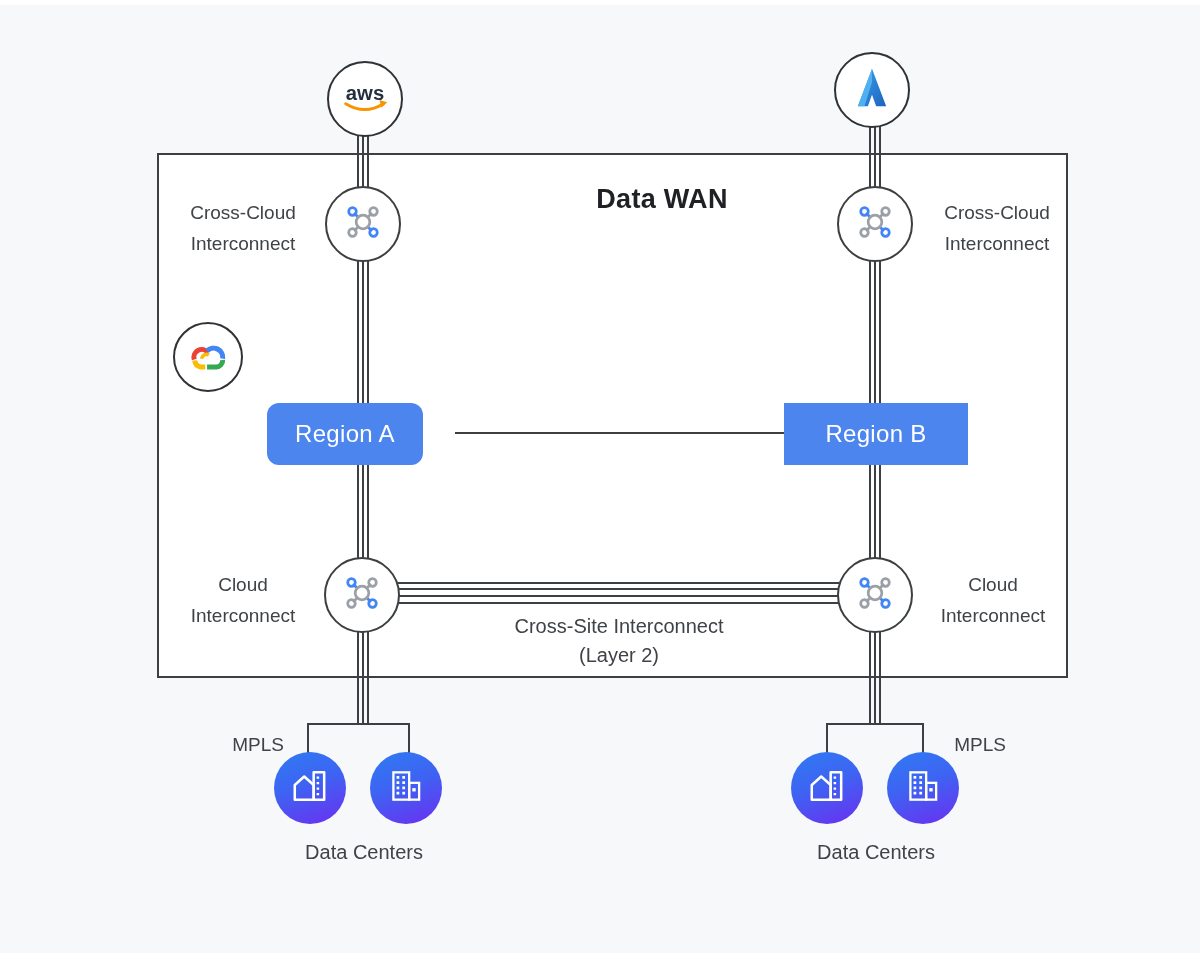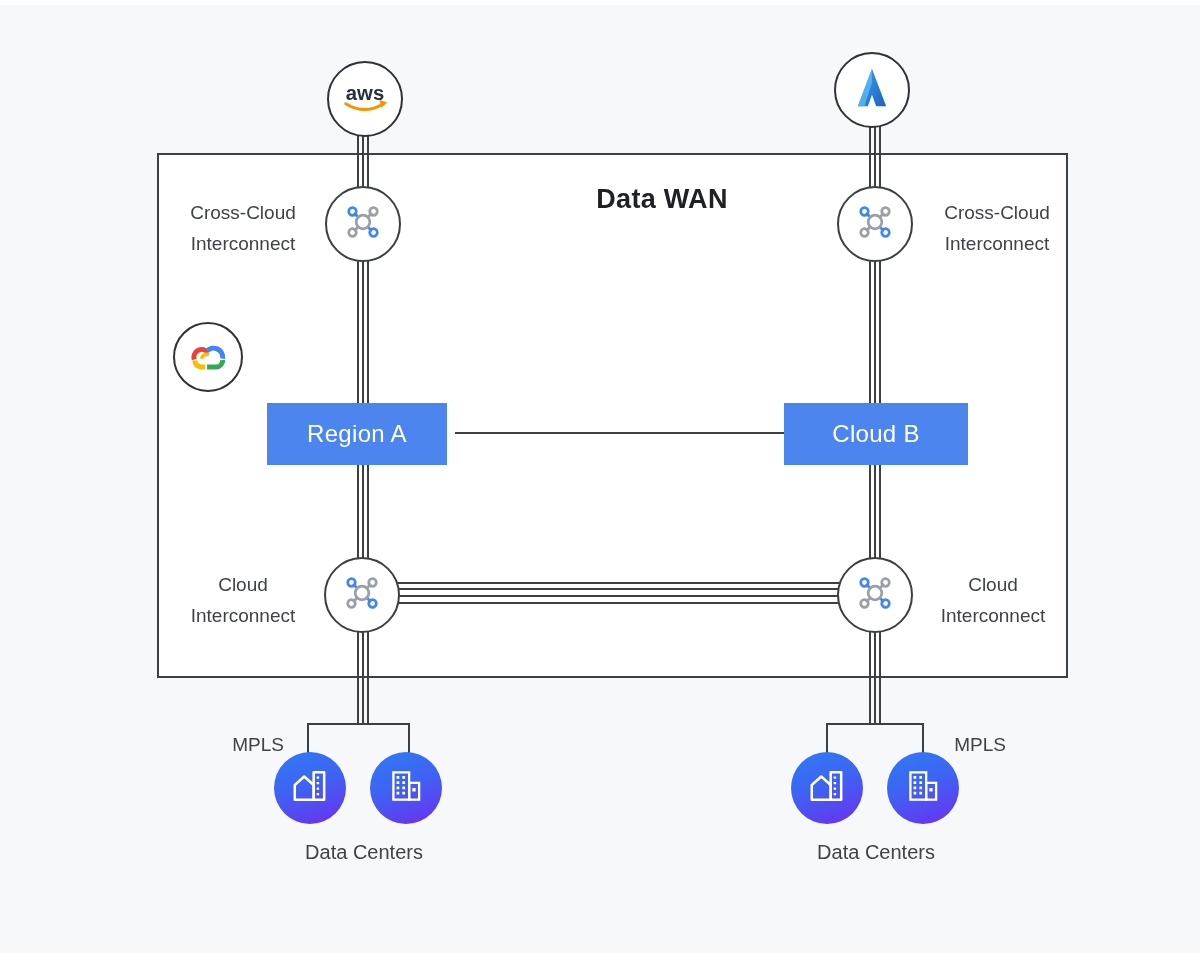--- a/index.html
+++ b/index.html
@@ -207,35 +207,37 @@
         <line x1="25" y1="25" x2="28.5" y2="28.5" stroke="#4285F4" stroke-width="2.6"></line>
         <circle cx="20" cy="20" r="6.5" stroke="#9AA0A6" stroke-width="2.6"></circle>
         <circle cx="10" cy="10" r="3.6" stroke="#4285F4" stroke-width="2.6"></circle>
         <circle cx="30" cy="10" r="3.6" stroke="#9AA0A6" stroke-width="2.6"></circle>
         <circle cx="10" cy="30" r="3.6" stroke="#9AA0A6" stroke-width="2.6"></circle>
         <circle cx="30" cy="30" r="3.6" stroke="#4285F4" stroke-width="2.6"></circle>
       </svg>
     </span>
   </div>
 
-  <div class="region-box" style="left:267px; top:403px; width:180px;">
+  <div class="region-box" style="left:267px; top:403px; width:156px;border-radius:12px;">
     <span>Region A</span>
   </div>
   <div class="region-box" style="left:784px; top:403px; width:184px;">
-    <span>Cloud B</span>
+    <span>Region B</span>
   </div>
 
   <div class="lbl" style="left:168px; top:197px; width:150px;">Cross-Cloud
 Interconnect</div>
   <div class="lbl" style="left:922px; top:197px; width:150px;">Cross-Cloud
 Interconnect</div>
   <div class="lbl" style="left:168px; top:569px; width:150px;">Cloud
 Interconnect</div>
   <div class="lbl" style="left:918px; top:569px; width:150px;">Cloud
 Interconnect</div>
+  <div class="lbl lbl-big" style="left:468px; top:612px; width:302px;">Cross-Site Interconnect
+(Layer 2)</div>
 
   <div class="bracket" style="left:307px; width:103px;"></div>
   <div class="bracket" style="left:826px; width:98px;"></div>
 
   <div class="lbl" style="left:216px; top:729px; width:84px;">MPLS</div>
   <div class="lbl" style="left:938px; top:729px; width:84px;">MPLS</div>
 
   <div class="dc-circle" style="left:274px; top:752px;">
     <span>
       <svg width="42" height="42" viewBox="0 0 40 40" fill="none" stroke="#ffffff" stroke-width="2.4" stroke-linejoin="round">

